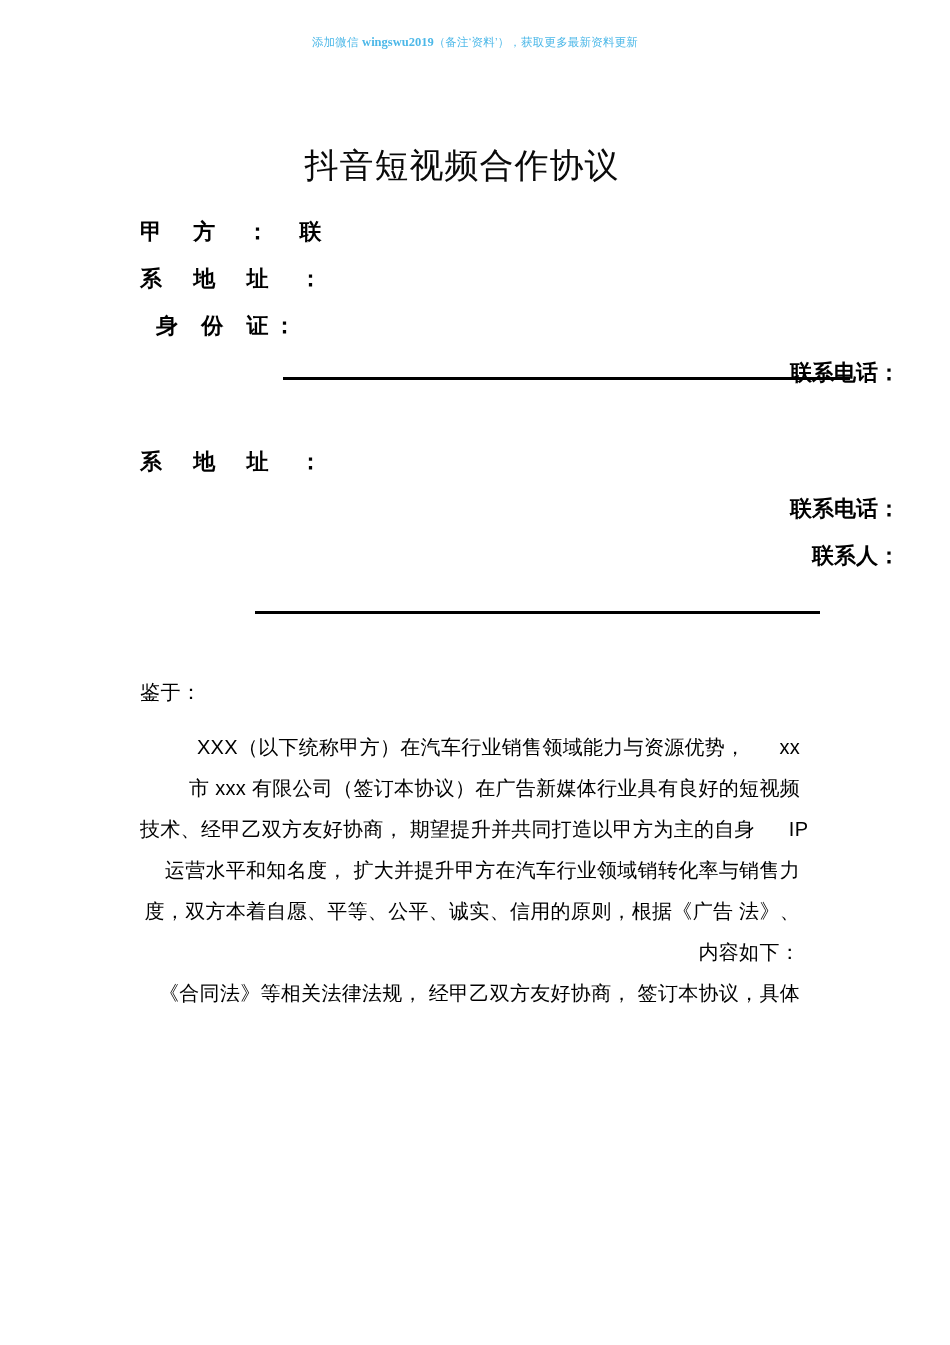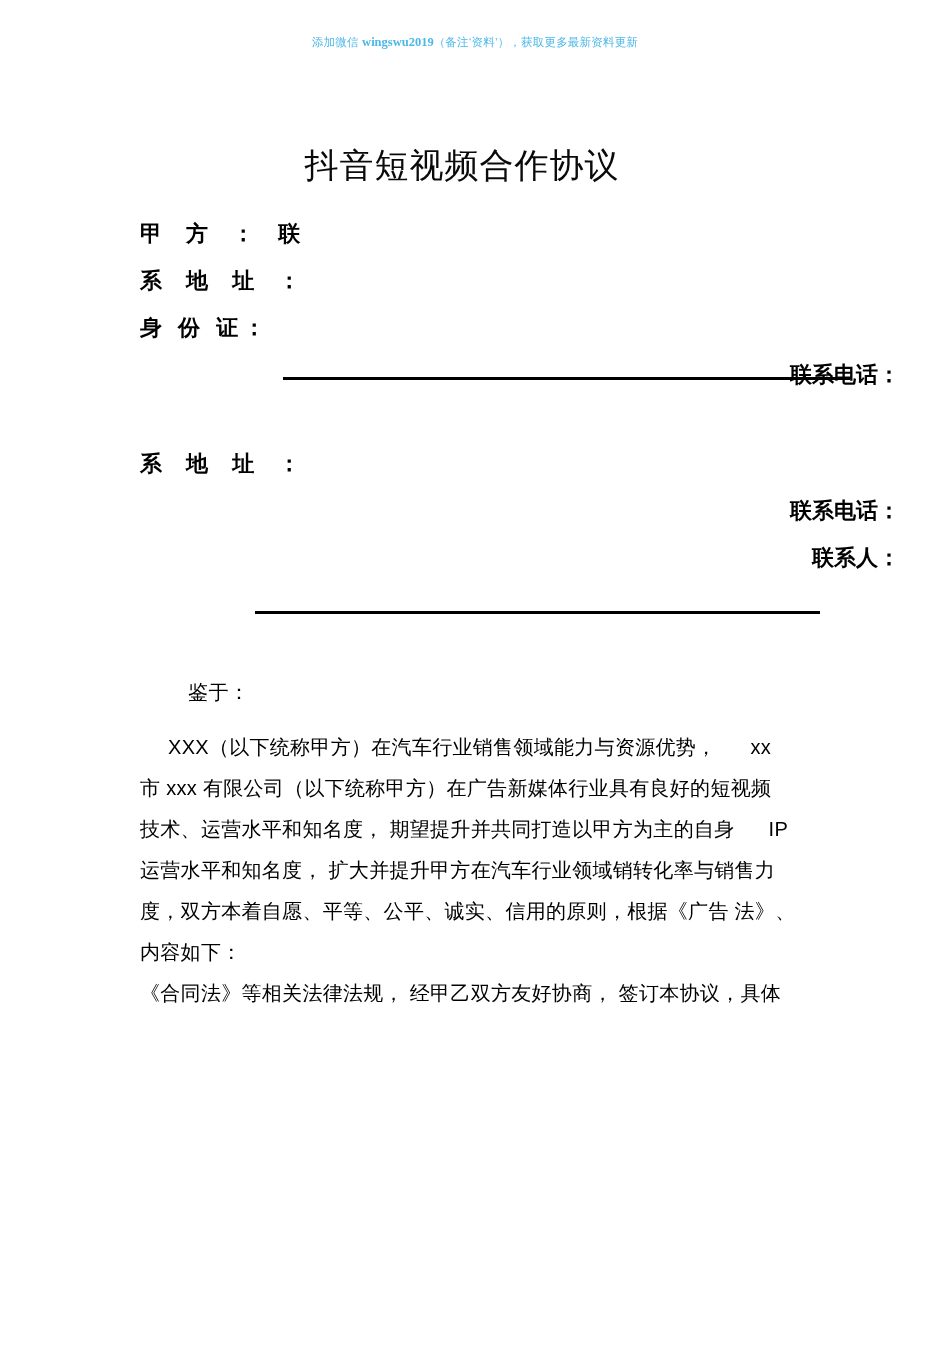--- a/index.html
+++ b/index.html
@@ -68,23 +68,24 @@
   #party-a-block { top: 210px; }
   #party-b-block { top: 440px; }
 
   .field-row {
     height: 47px;
     font-size: 22px;
     line-height: 47px;
     font-weight: bold;
     color: #000;
     white-space: nowrap;
+    font-family: Liberation Mono, monospace;
   }
   .track-wide  { letter-spacing: 9px; }
-  .track-mid   { letter-spacing: 5px; }
+  .track-mid   { letter-spacing: 5px; margin-left: 16px; }
   .track-none  { letter-spacing: 0px; text-align: right; }
 
   
   .rule {
     position: absolute;
     height: 3px;
     background: #000000;
   }
   #rule-party-a {
     left: 283px;
@@ -101,31 +102,31 @@
   .recitals {
     position: absolute;
     left: 140px;
     top: 672px;
     width: 660px;
   }
   .recitals-lead {
     font-size: 20px;
     line-height: 41px;
     letter-spacing: 0.5px;
-    margin-left: 48px;
   }
   .recitals-body {
     margin-top: 14px;
     font-size: 20px;
     line-height: 41px;
     letter-spacing: 0.3px;
   }
   .recitals-body .para-line {
     display: block;
     white-space: nowrap;
+    text-align: right;
   }
   .recitals-body .para-line.indented {
     text-indent: 28px;
   }
   .gap-wide { display: inline-block; width: 34px; }
 </style>
 </head>
 <body>
 
 <div class="page">
@@ -148,22 +149,22 @@
     <div class="field-row track-wide">系 地 址 ：</div>
     <div class="field-row track-none">联系电话：</div>
     <div class="field-row track-none">联系人：</div>
   </div>
   <div class="rule" id="rule-party-b"></div>
 
   <div class="recitals">
     <div class="recitals-lead">鉴于：</div>
     <div class="recitals-body" id="recitals-body">
         <span class="para-line indented"><span>XXX（以下统称甲方）在汽车行业销售领域能力与资源优势，</span><span class="gap-wide"></span><span>xx</span></span>
-        <span class="para-line"><span>市 xxx 有限公司（以下统称甲方）在广告新媒体行业具有良好的短视频</span></span>
-        <span class="para-line"><span>技术、运营水平和知名度， 期望提升并共同打造以甲方为主的自身</span><span class="gap-wide"></span><span>IP</span></span>
+        <span class="para-line"><span>市 xxx 有限公司（签订本协议）在广告新媒体行业具有良好的短视频</span></span>
+        <span class="para-line"><span>技术、经甲乙双方友好协商， 期望提升并共同打造以甲方为主的自身</span><span class="gap-wide"></span><span>IP</span></span>
         <span class="para-line"><span>运营水平和知名度， 扩大并提升甲方在汽车行业领域销转化率与销售力</span></span>
         <span class="para-line"><span>度，双方本着自愿、平等、公平、诚实、信用的原则，根据《广告 法》、</span></span>
         <span class="para-line"><span>内容如下：</span></span>
         <span class="para-line"><span>《合同法》等相关法律法规， 经甲乙双方友好协商， 签订本协议，具体</span></span>
       </div>
   </div>
 
 </div>
 
 </body></html>

